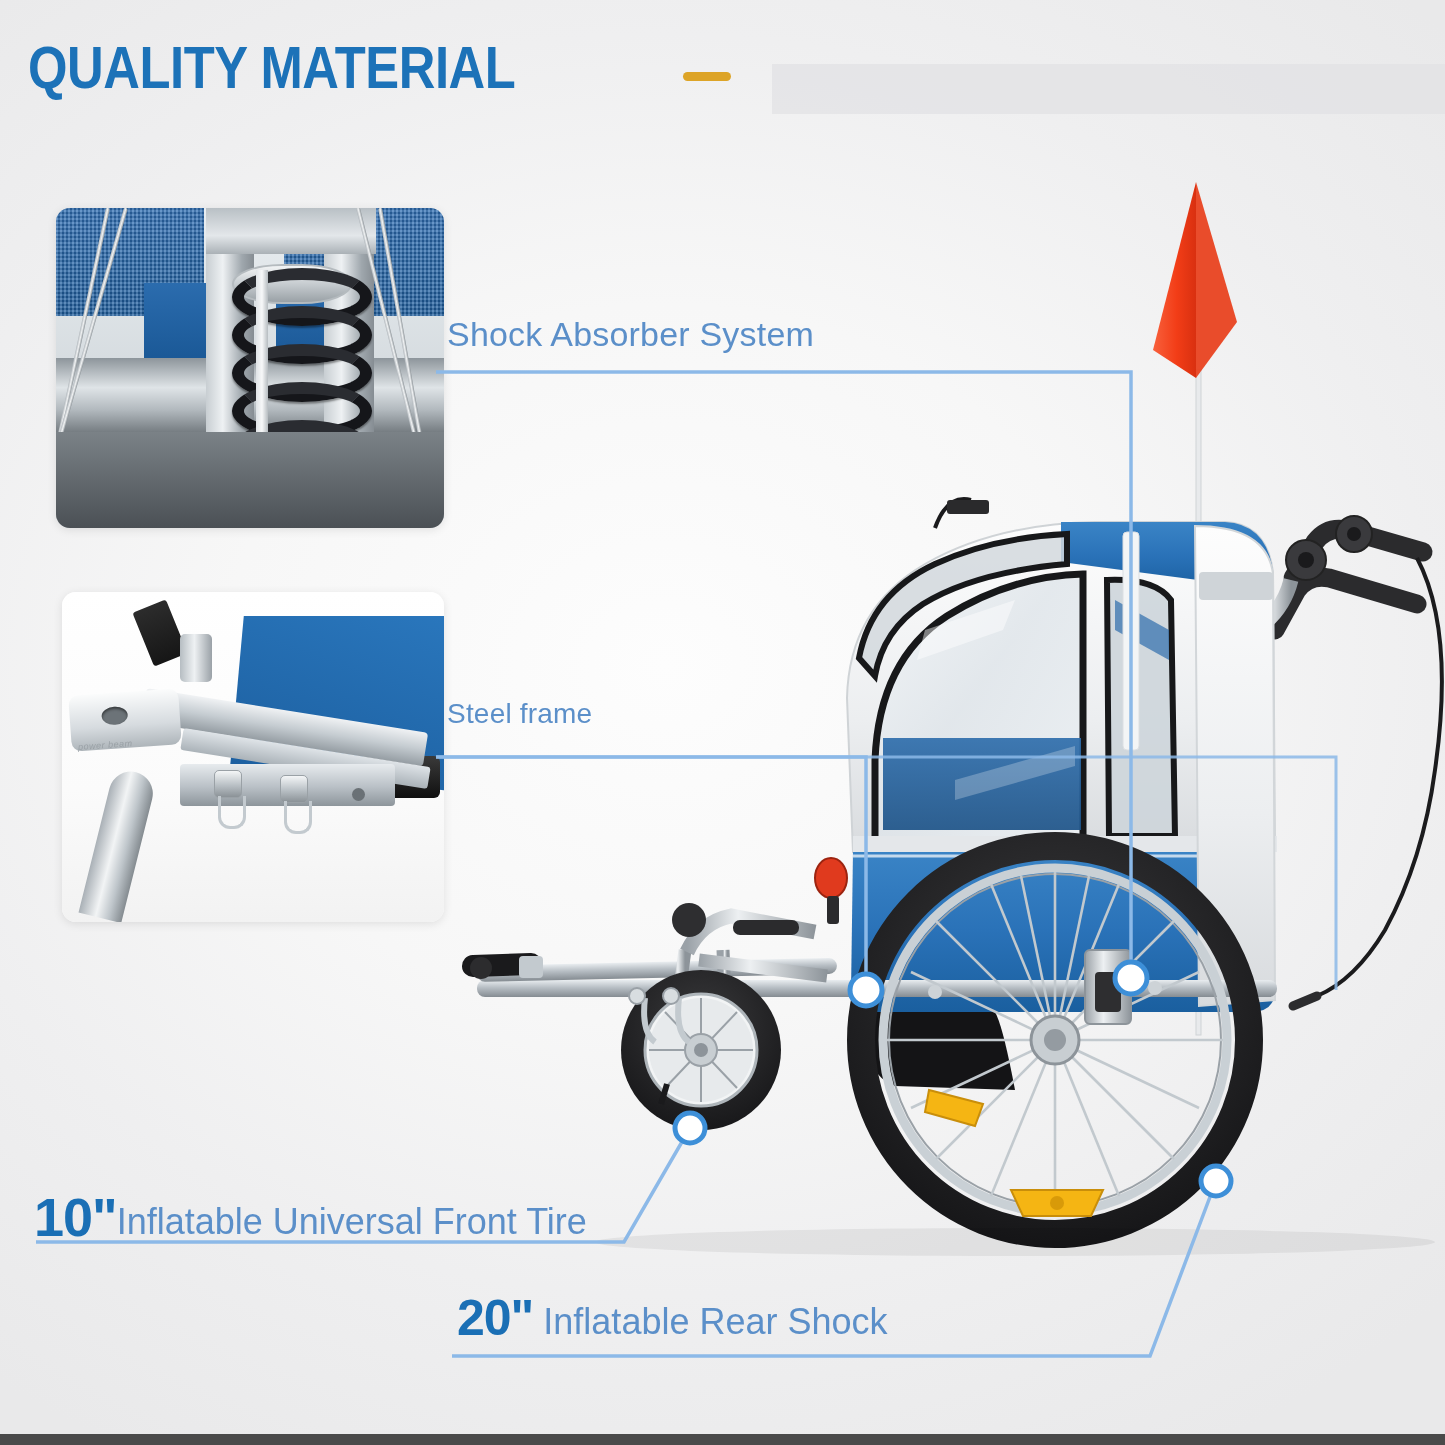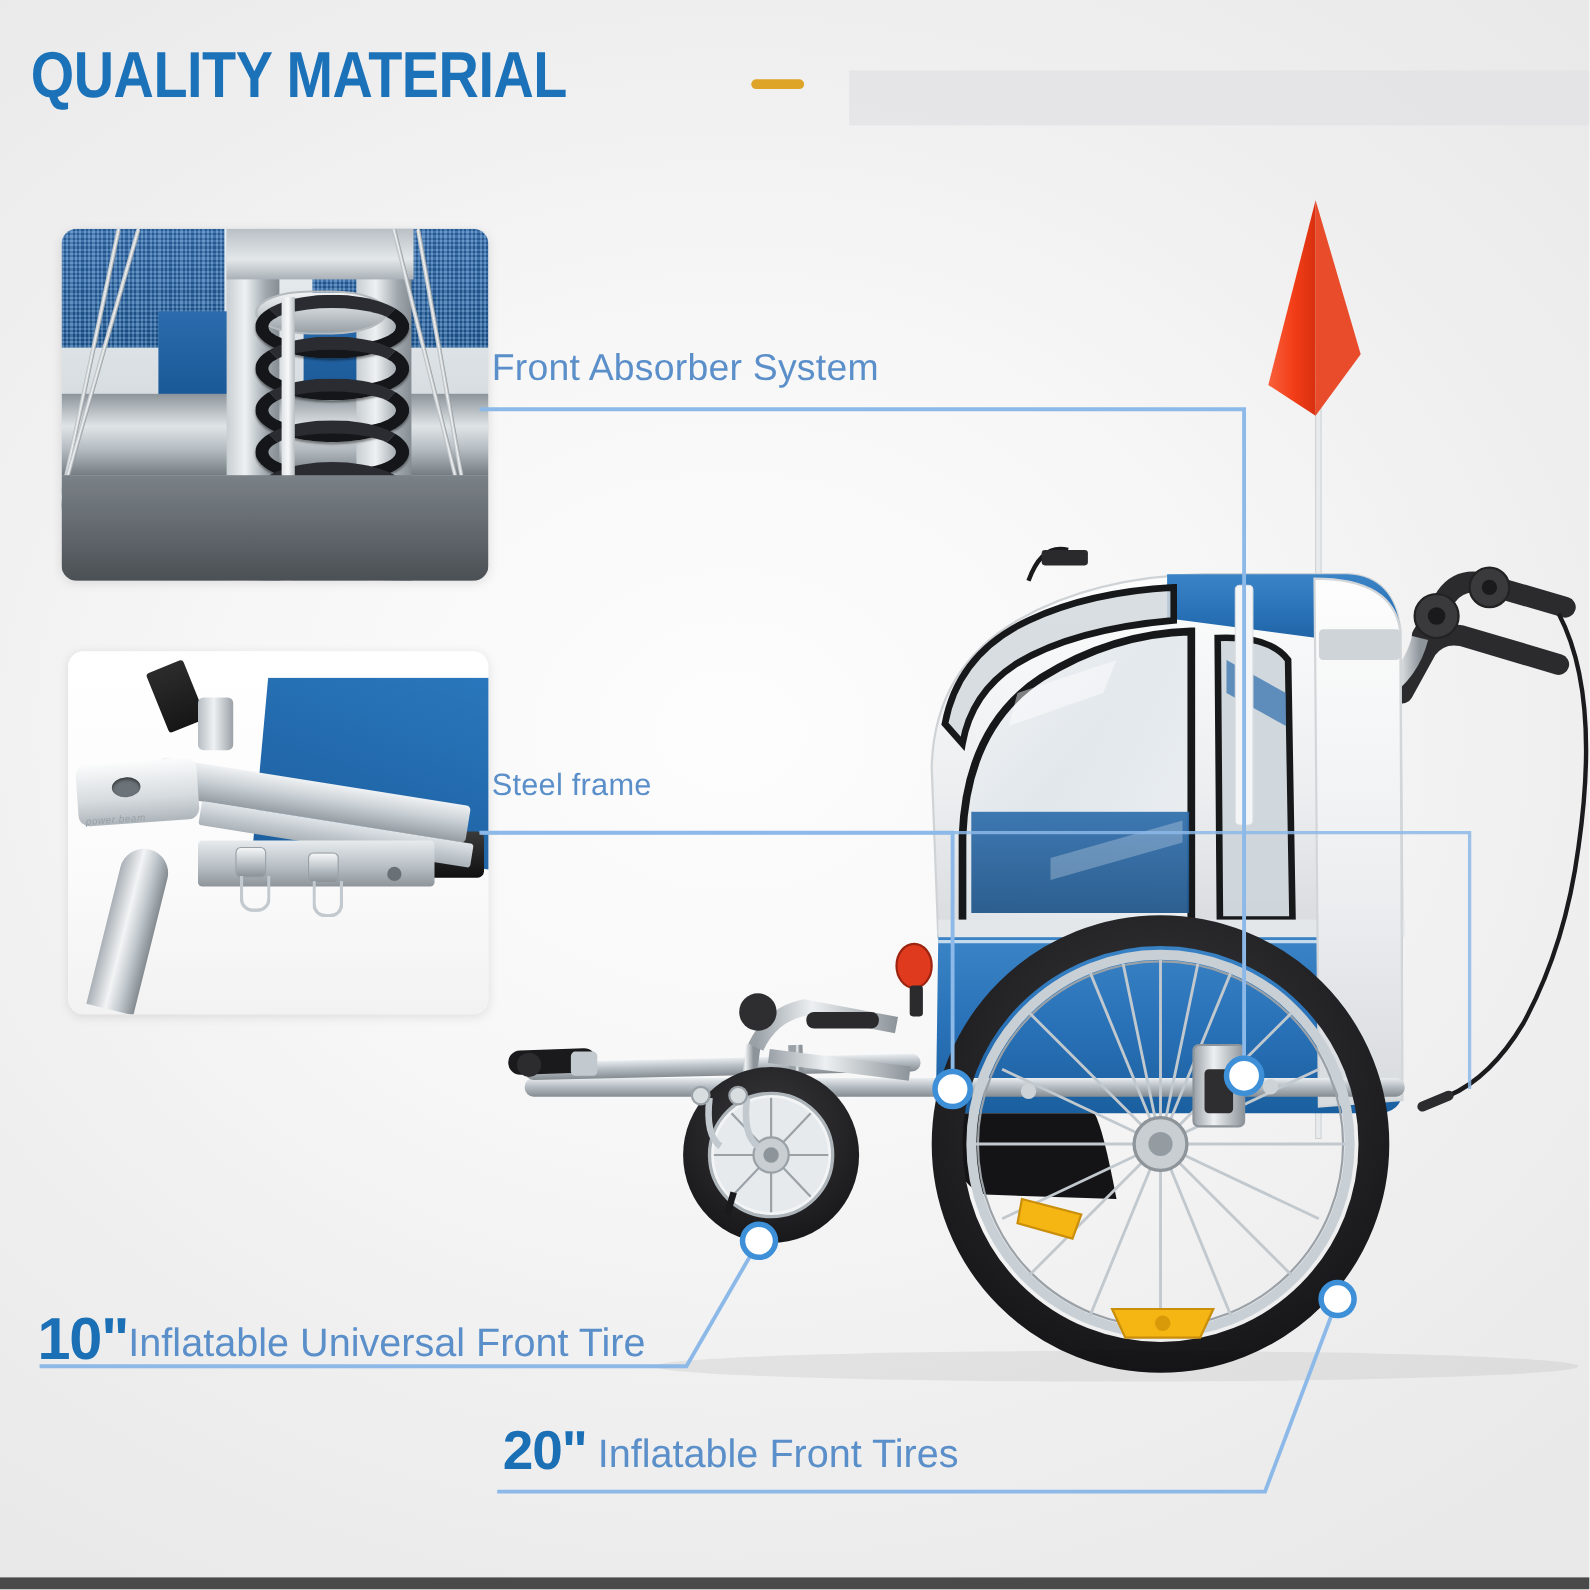--- a/index.html
+++ b/index.html
@@ -365,28 +365,28 @@
 
   <polyline points="452,1356 1150,1356 1216,1181" fill="none" stroke="#8cb9e8" stroke-width="3.5"></polyline>
 
   <circle cx="1131" cy="978" r="16" fill="#ffffff" stroke="#3d8fd8" stroke-width="5"></circle>
   <circle cx="866" cy="990" r="16" fill="#ffffff" stroke="#3d8fd8" stroke-width="5"></circle>
   <circle cx="690" cy="1128" r="15" fill="#ffffff" stroke="#3d8fd8" stroke-width="5"></circle>
   <circle cx="1216" cy="1181" r="15" fill="#ffffff" stroke="#3d8fd8" stroke-width="5"></circle>
 </svg>
 
 <div class="callout-label cl-shock">
-  <span class="thin">Front Absorber System</span>
+  <span class="thin">Shock Absorber System</span>
 </div>
 
 <div class="callout-label cl-frame">
   <span class="thin">Steel frame</span>
 </div>
 
 <div class="callout-label cl-front">
   <span class="big-num">10"</span><span class="thin">Inflatable Universal Front Tire</span>
 </div>
 
 <div class="callout-label cl-rear">
-  <span class="big-num-sm">20"</span><span class="thin" style="margin-left:10px">Inflatable Front Tires</span>
+  <span class="big-num-sm">20"</span><span class="thin" style="margin-left:10px">Inflatable Rear Shock</span>
 </div>
 
 <div class="bottom-bar"></div>
 
 </body></html>

